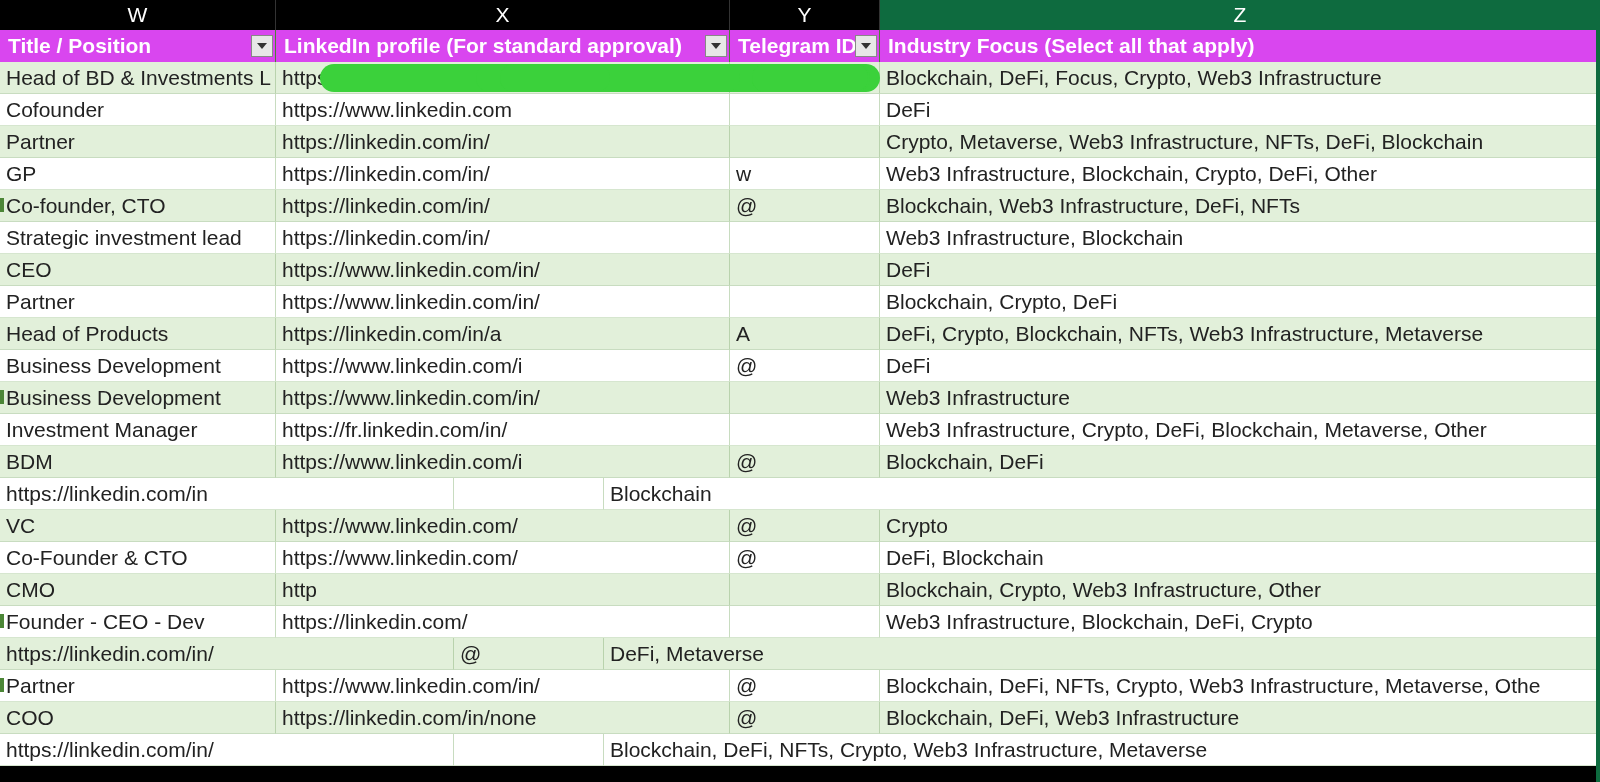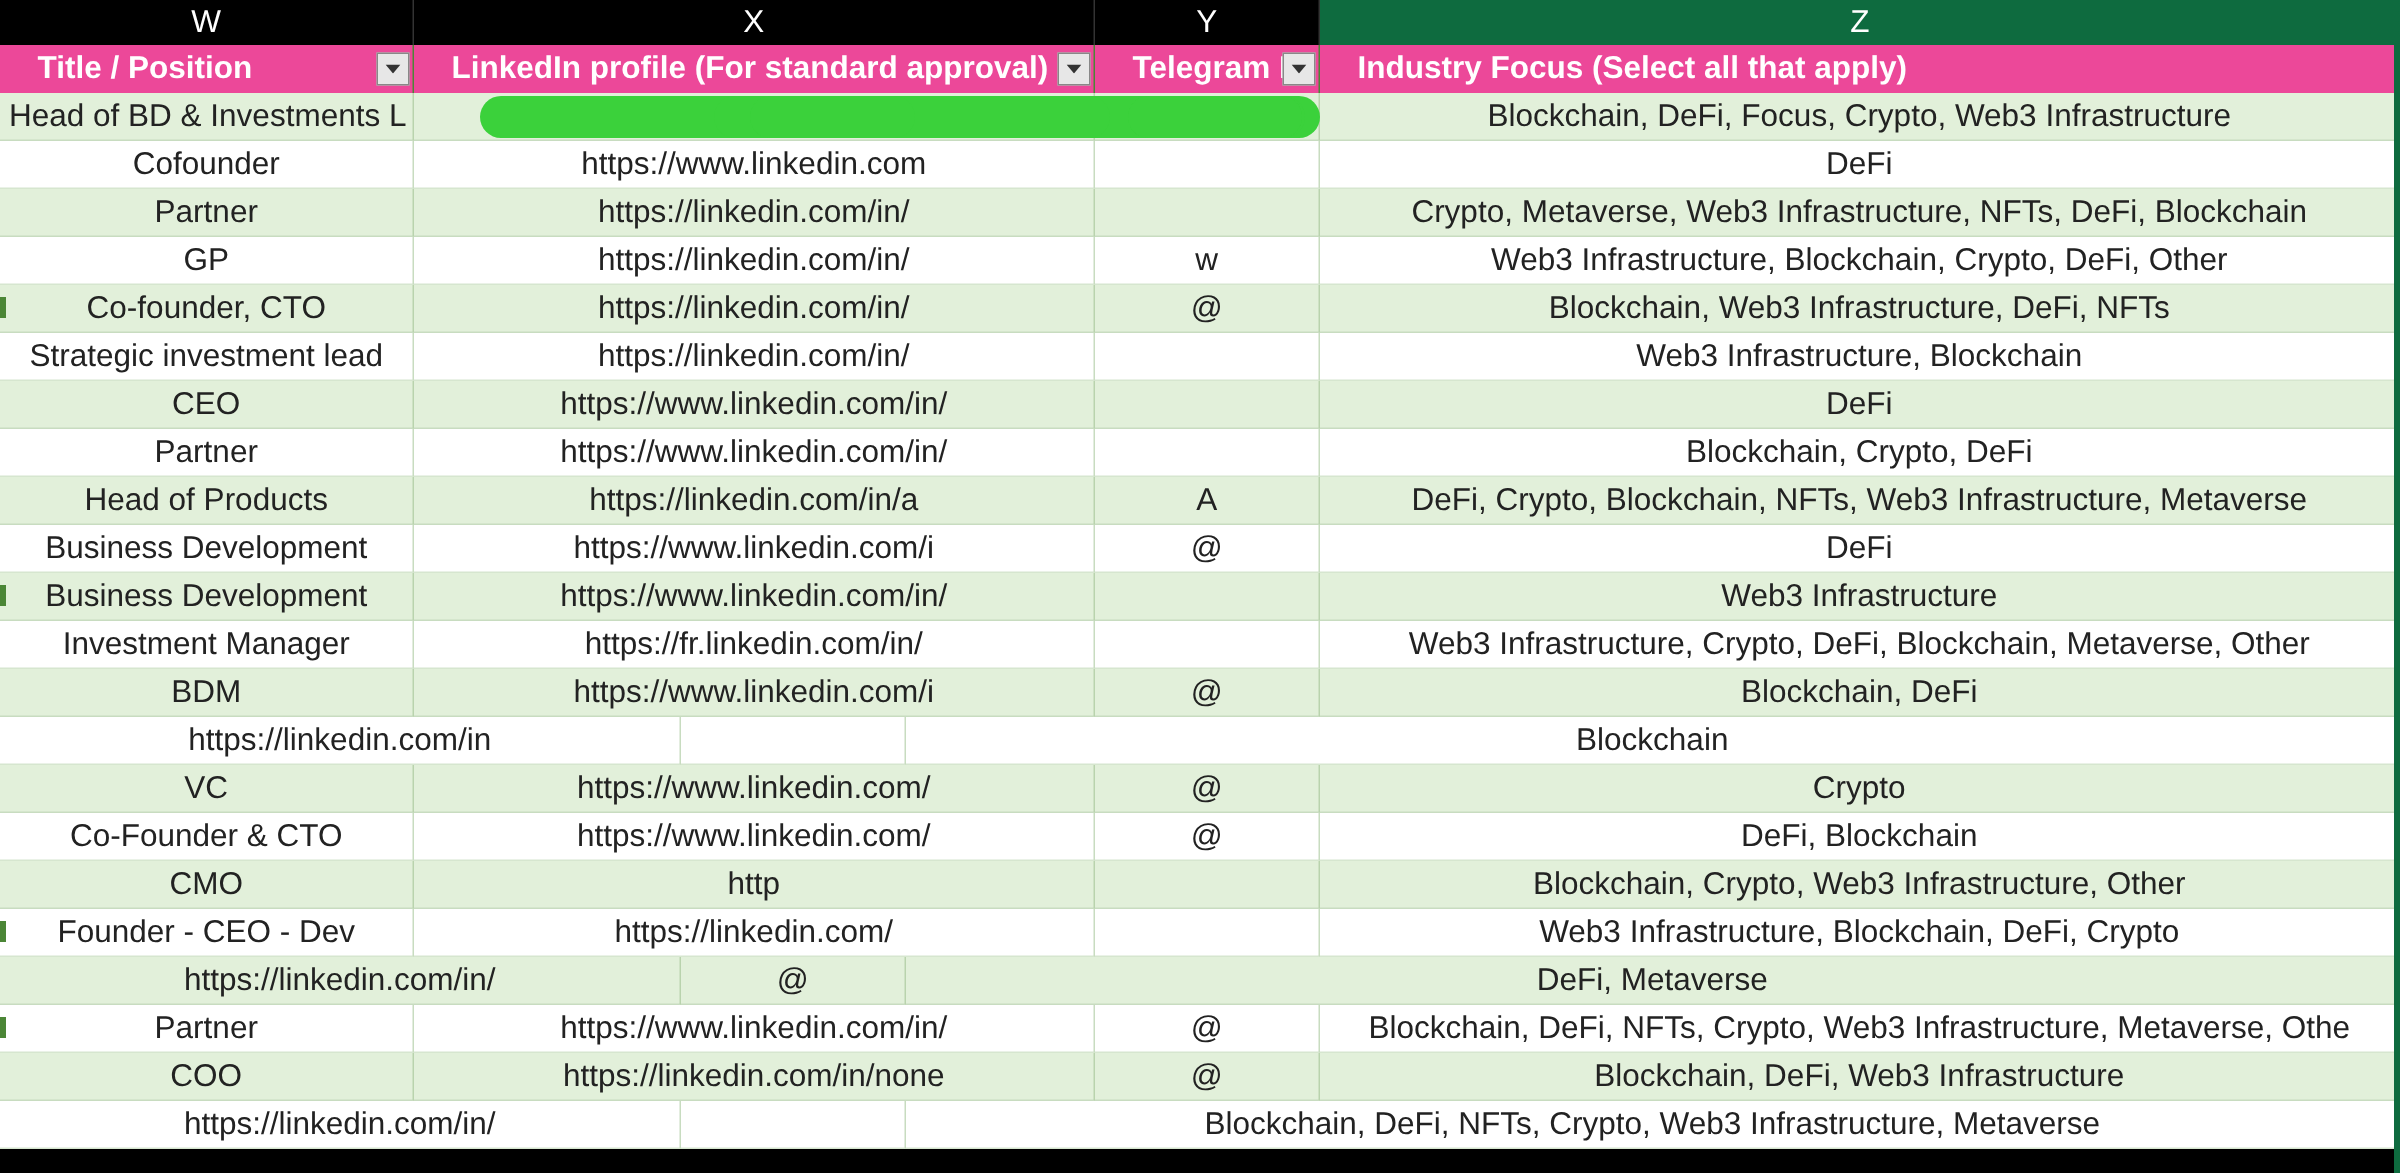--- a/index.html
+++ b/index.html
@@ -45,25 +45,25 @@
     background: #0e6b3f;
     border-right: none;
   }
   .filter-row {
     display: flex;
     height: 32px;
     background: #5a9e41;
   }
   .filter-cell {
     position: relative;
-    background: #ec4899;
+    background: #d946ef;
     color: #fff;
     font-weight: bold;
     line-height: 32px;
-    padding-left: 25px;
+    padding-left: 8px;
     border-right: 1px solid #4b8636;
     overflow: hidden;
     white-space: nowrap;
   }
   .filter-cell:last-child { border-right: none; }
   .filter-btn {
     position: absolute;
     right: 2px;
     top: 5px;
     width: 22px;
@@ -76,21 +76,20 @@
     cursor: pointer;
   }
   .filter-btn svg { width: 10px; height: 6px; fill: #333; }
   .data-body {
     position: relative;
   }
   .data-row {
     display: flex;
     height: 32px;
     background: #fff;
-    text-align: center;
   }
   .data-row.alt {
     background: #e2f0da;
   }
   .data-cell {
     position: relative;
     line-height: 32px;
     padding: 0 6px;
     border-right: 1px solid #c8dcc0;
     border-bottom: 1px solid #d6e6cf;

